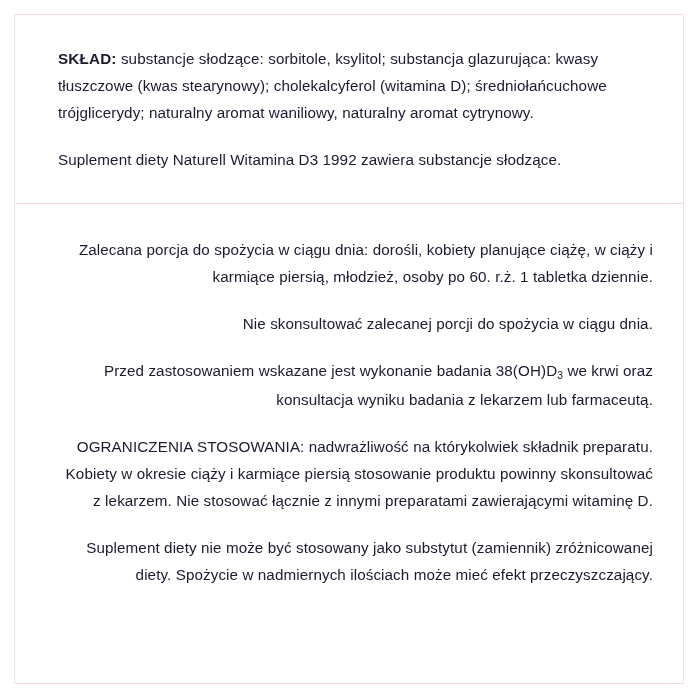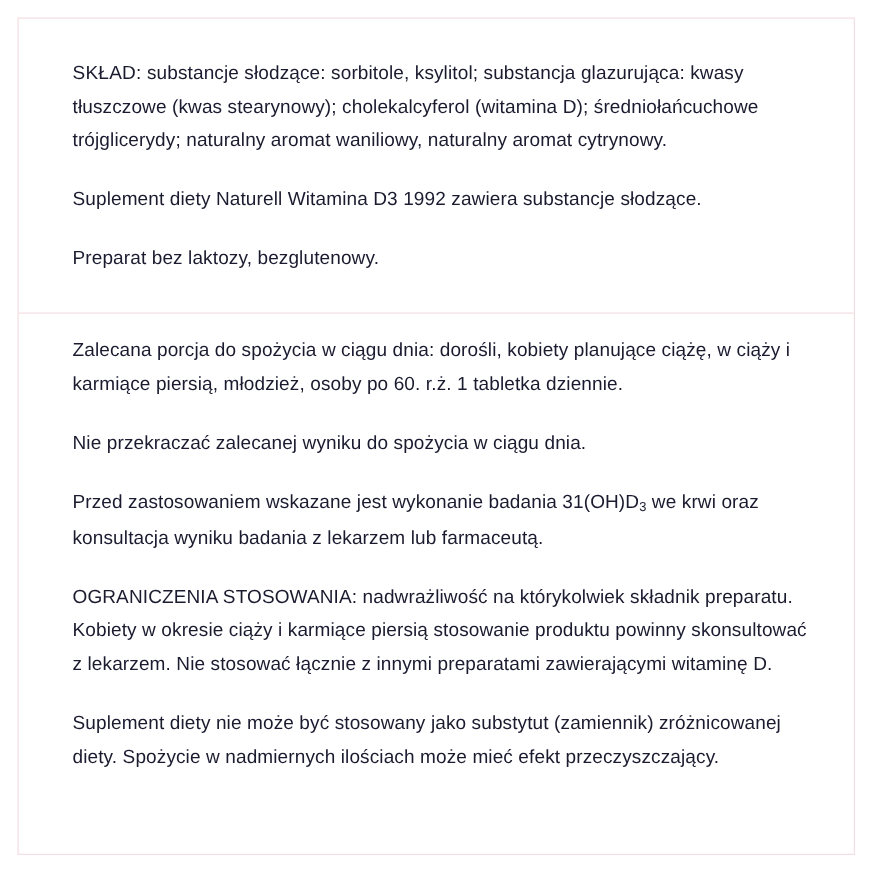--- a/index.html
+++ b/index.html
@@ -27,66 +27,66 @@
     box-sizing: border-box;
     padding: 30px 30px 26px 43px;
   }
   .section + .section {
     border-top: 1px solid #f3dfe3;
   }
   #section-ingredients {
     padding-bottom: 30px;
   }
   #section-dosage {
-    padding-top: 16px;
+    padding-top: 32px;
+    text-align: right;
   }
   p.para {
     margin: 0 0 20px 0;
     font-size: 15.2px;
     line-height: 27px;
     color: #1b1b30;
     letter-spacing: 0.1px;
     max-width: 600px;
   }
   p.para:last-child {
     margin-bottom: 0;
   }
   .lead {
-    font-weight: normal;
+    font-weight: bold;
     letter-spacing: 0.2px;
   }
   sub {
     font-size: 0.68em;
     vertical-align: baseline;
     position: relative;
     bottom: -0.32em;
   }
 </style>
 </head>
 <body>
 
 <div id="panel">
 
   <div class="section" id="section-ingredients">
 
     <p class="para"><span class="lead">SKŁAD:</span><span> substancje słodzące: sorbitole, ksylitol; substancja glazurująca: kwasy tłuszczowe (kwas stearynowy); cholekalcyferol (witamina D); średniołańcuchowe trójglicerydy; naturalny aromat waniliowy, naturalny aromat cytrynowy.</span></p>
 
     <p class="para">Suplement diety Naturell Witamina D3 1992 zawiera substancje słodzące.</p>
 
-    <p class="para">Preparat bez laktozy, bezglutenowy.</p>
 
   </div>
 
   <div class="section" id="section-dosage">
 
     <p class="para">Zalecana porcja do spożycia w ciągu dnia: dorośli, kobiety planujące ciążę, w ciąży i karmiące piersią, młodzież, osoby po 60. r.ż. 1 tabletka dziennie.</p>
 
-    <p class="para">Nie przekraczać zalecanej wyniku do spożycia w ciągu dnia.</p>
+    <p class="para">Nie skonsultować zalecanej porcji do spożycia w ciągu dnia.</p>
 
-    <p class="para"><span>Przed zastosowaniem wskazane jest wykonanie badania 31(OH)D</span><sub>3</sub><span> we krwi oraz konsultacja wyniku badania z lekarzem lub farmaceutą.</span></p>
+    <p class="para"><span>Przed zastosowaniem wskazane jest wykonanie badania 38(OH)D</span><sub>3</sub><span> we krwi oraz konsultacja wyniku badania z lekarzem lub farmaceutą.</span></p>
 
     <p class="para"><span>OGRANICZENIA STOSOWANIA:</span><span> nadwrażliwość na którykolwiek składnik preparatu. Kobiety w okresie ciąży i karmiące piersią stosowanie produktu powinny skonsultować z lekarzem. Nie stosować łącznie z innymi preparatami zawierającymi witaminę D.</span></p>
 
     <p class="para">Suplement diety nie może być stosowany jako substytut (zamiennik) zróżnicowanej diety. Spożycie w nadmiernych ilościach może mieć efekt przeczyszczający.</p>
 
   </div>
 
 </div>
 
 </body></html>

